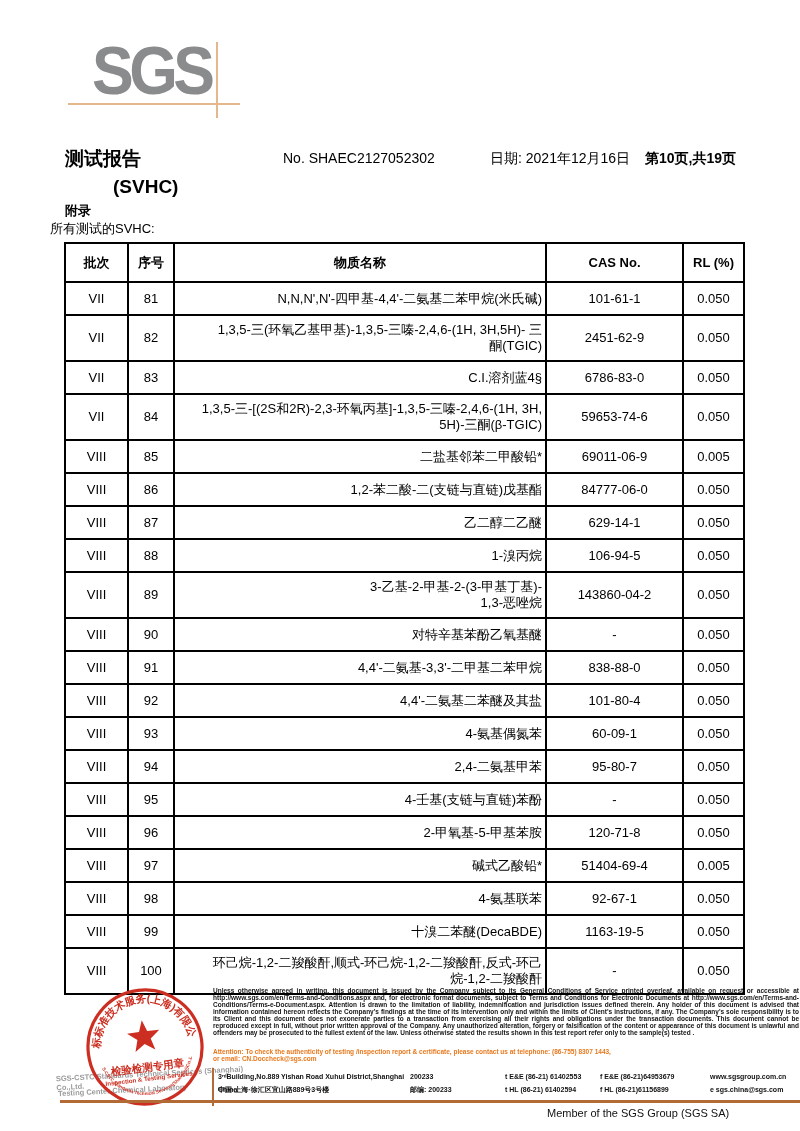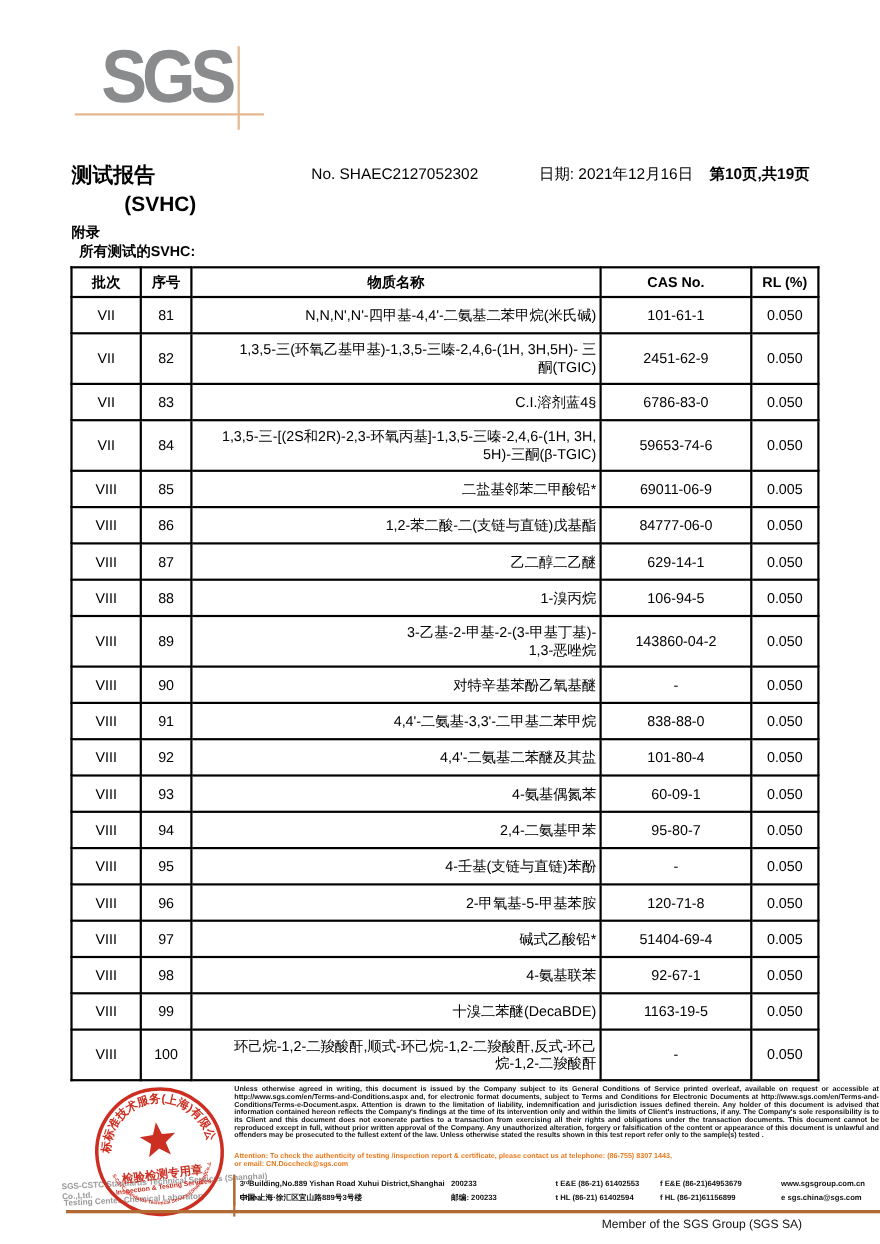--- a/index.html
+++ b/index.html
@@ -17,29 +17,29 @@
   .crop-v{ position:absolute; left:216px; top:42px; width:1.5px; height:76px; background:#e4b78c; }
   .crop-h{ position:absolute; left:68px; top:103px; width:172px; height:1.5px; background:#e4b78c; }
 
   
   .title1{ position:absolute; left:65px; top:146px; font-size:19px; font-weight:bold; }
   .title2{ position:absolute; left:65px; top:176px; font-size:19px; font-weight:bold;margin-left:48px; }
   .report-no{ position:absolute; left:283px; top:150px; font-size:14px; font-weight:normal; }
   .date{ position:absolute; left:490px; top:150px; font-size:14px; font-weight:normal; }
   .page-info{ position:absolute; left:645px; top:150px; font-size:14px; font-weight:bold; }
   .appendix{ position:absolute; left:65px; top:202px; font-size:13px; font-weight:bold; }
-  .subtitle{ position:absolute; left:72px; top:220px; font-size:13px; font-weight:bold; }
+  .subtitle{ position:absolute; left:50px; top:220px; font-size:13px; font-weight:normal; }
 
   
   .table-wrap{ position:absolute; left:64px; top:242px; width:679px; }
   table.svhc{ border-collapse:collapse; table-layout:fixed; width:679px; }
   table.svhc th, table.svhc td{ border:2px solid #000; }
   table.svhc th{
     font-size:13px; font-weight:bold; text-align:center;
-    height:27px; padding:2px; background:#fff;
+    height:39px; padding:2px; background:#fff;
   }
   table.svhc td{ font-size:13px; line-height:16px; vertical-align:middle; }
   td.cell-batch, td.cell-no, td.cell-cas, td.cell-rl{ text-align:center; }
   td.cell-name{ text-align:right; padding-left:3px; padding-right:3px; white-space:pre-line; }
   tr.row-single td{ height:33px; }
   tr.row-double td{ height:46px; }
 
   
   .legal-block{
     position:absolute; left:213px; top:987px; width:586px;

